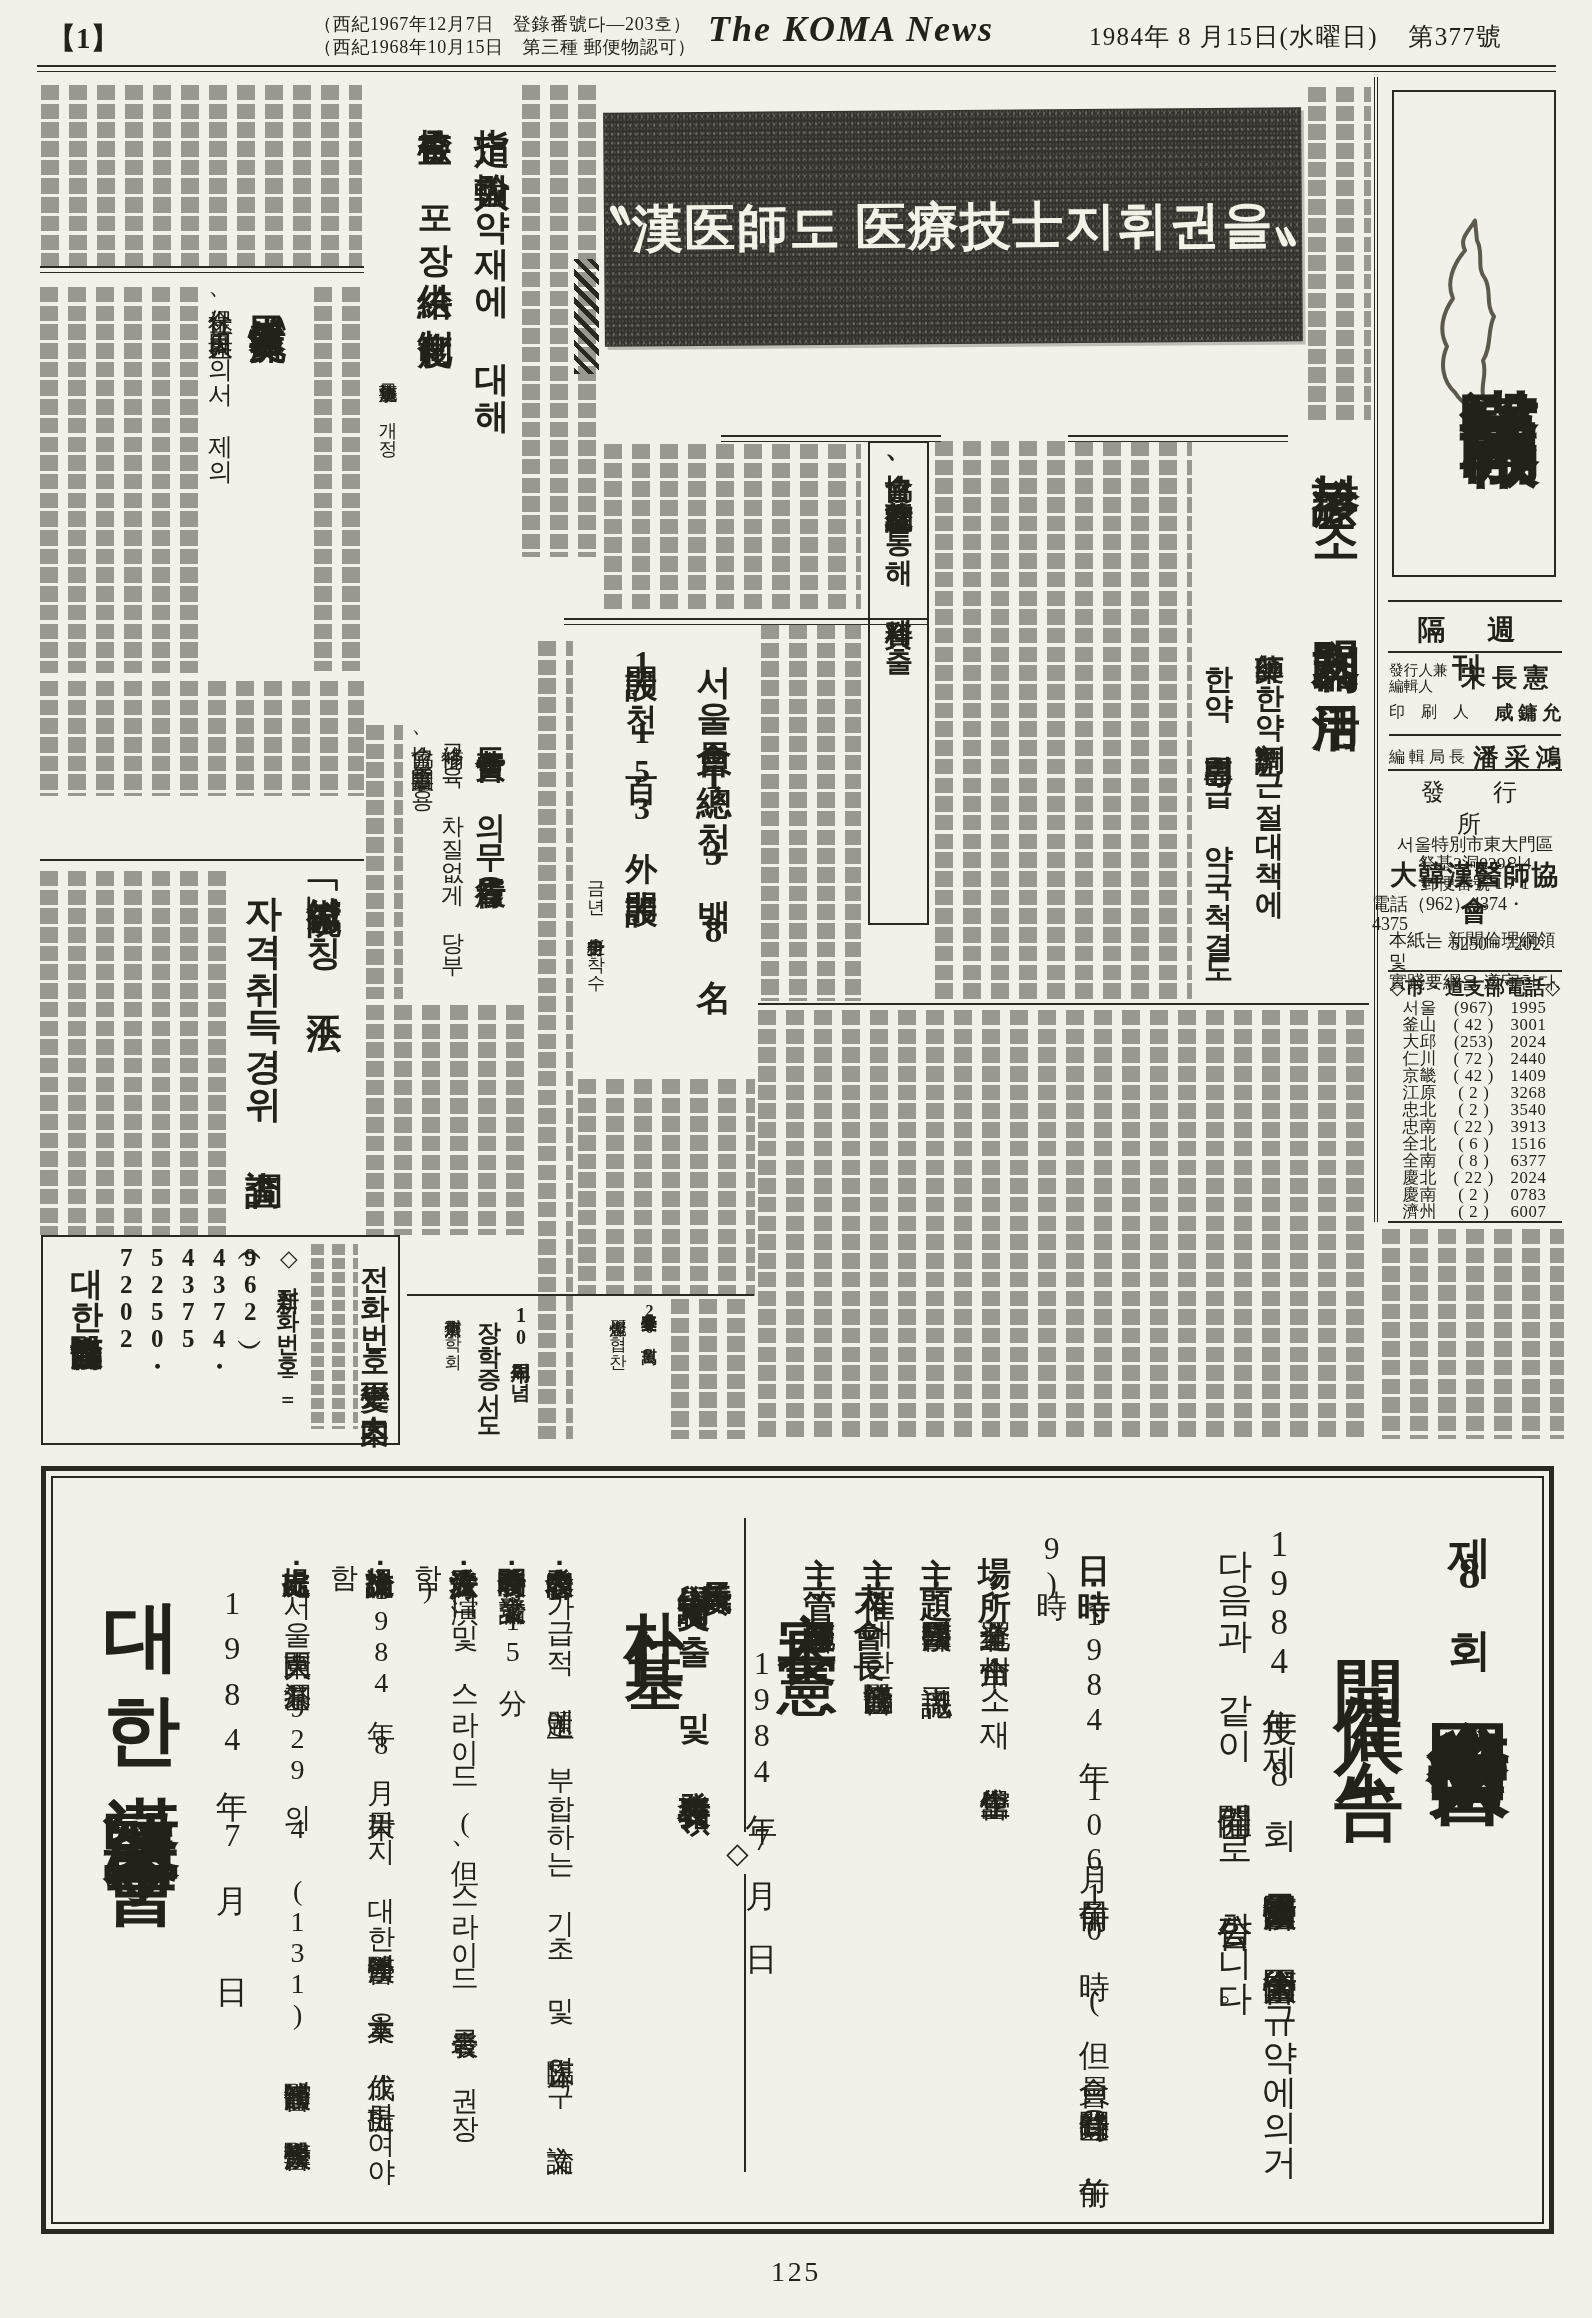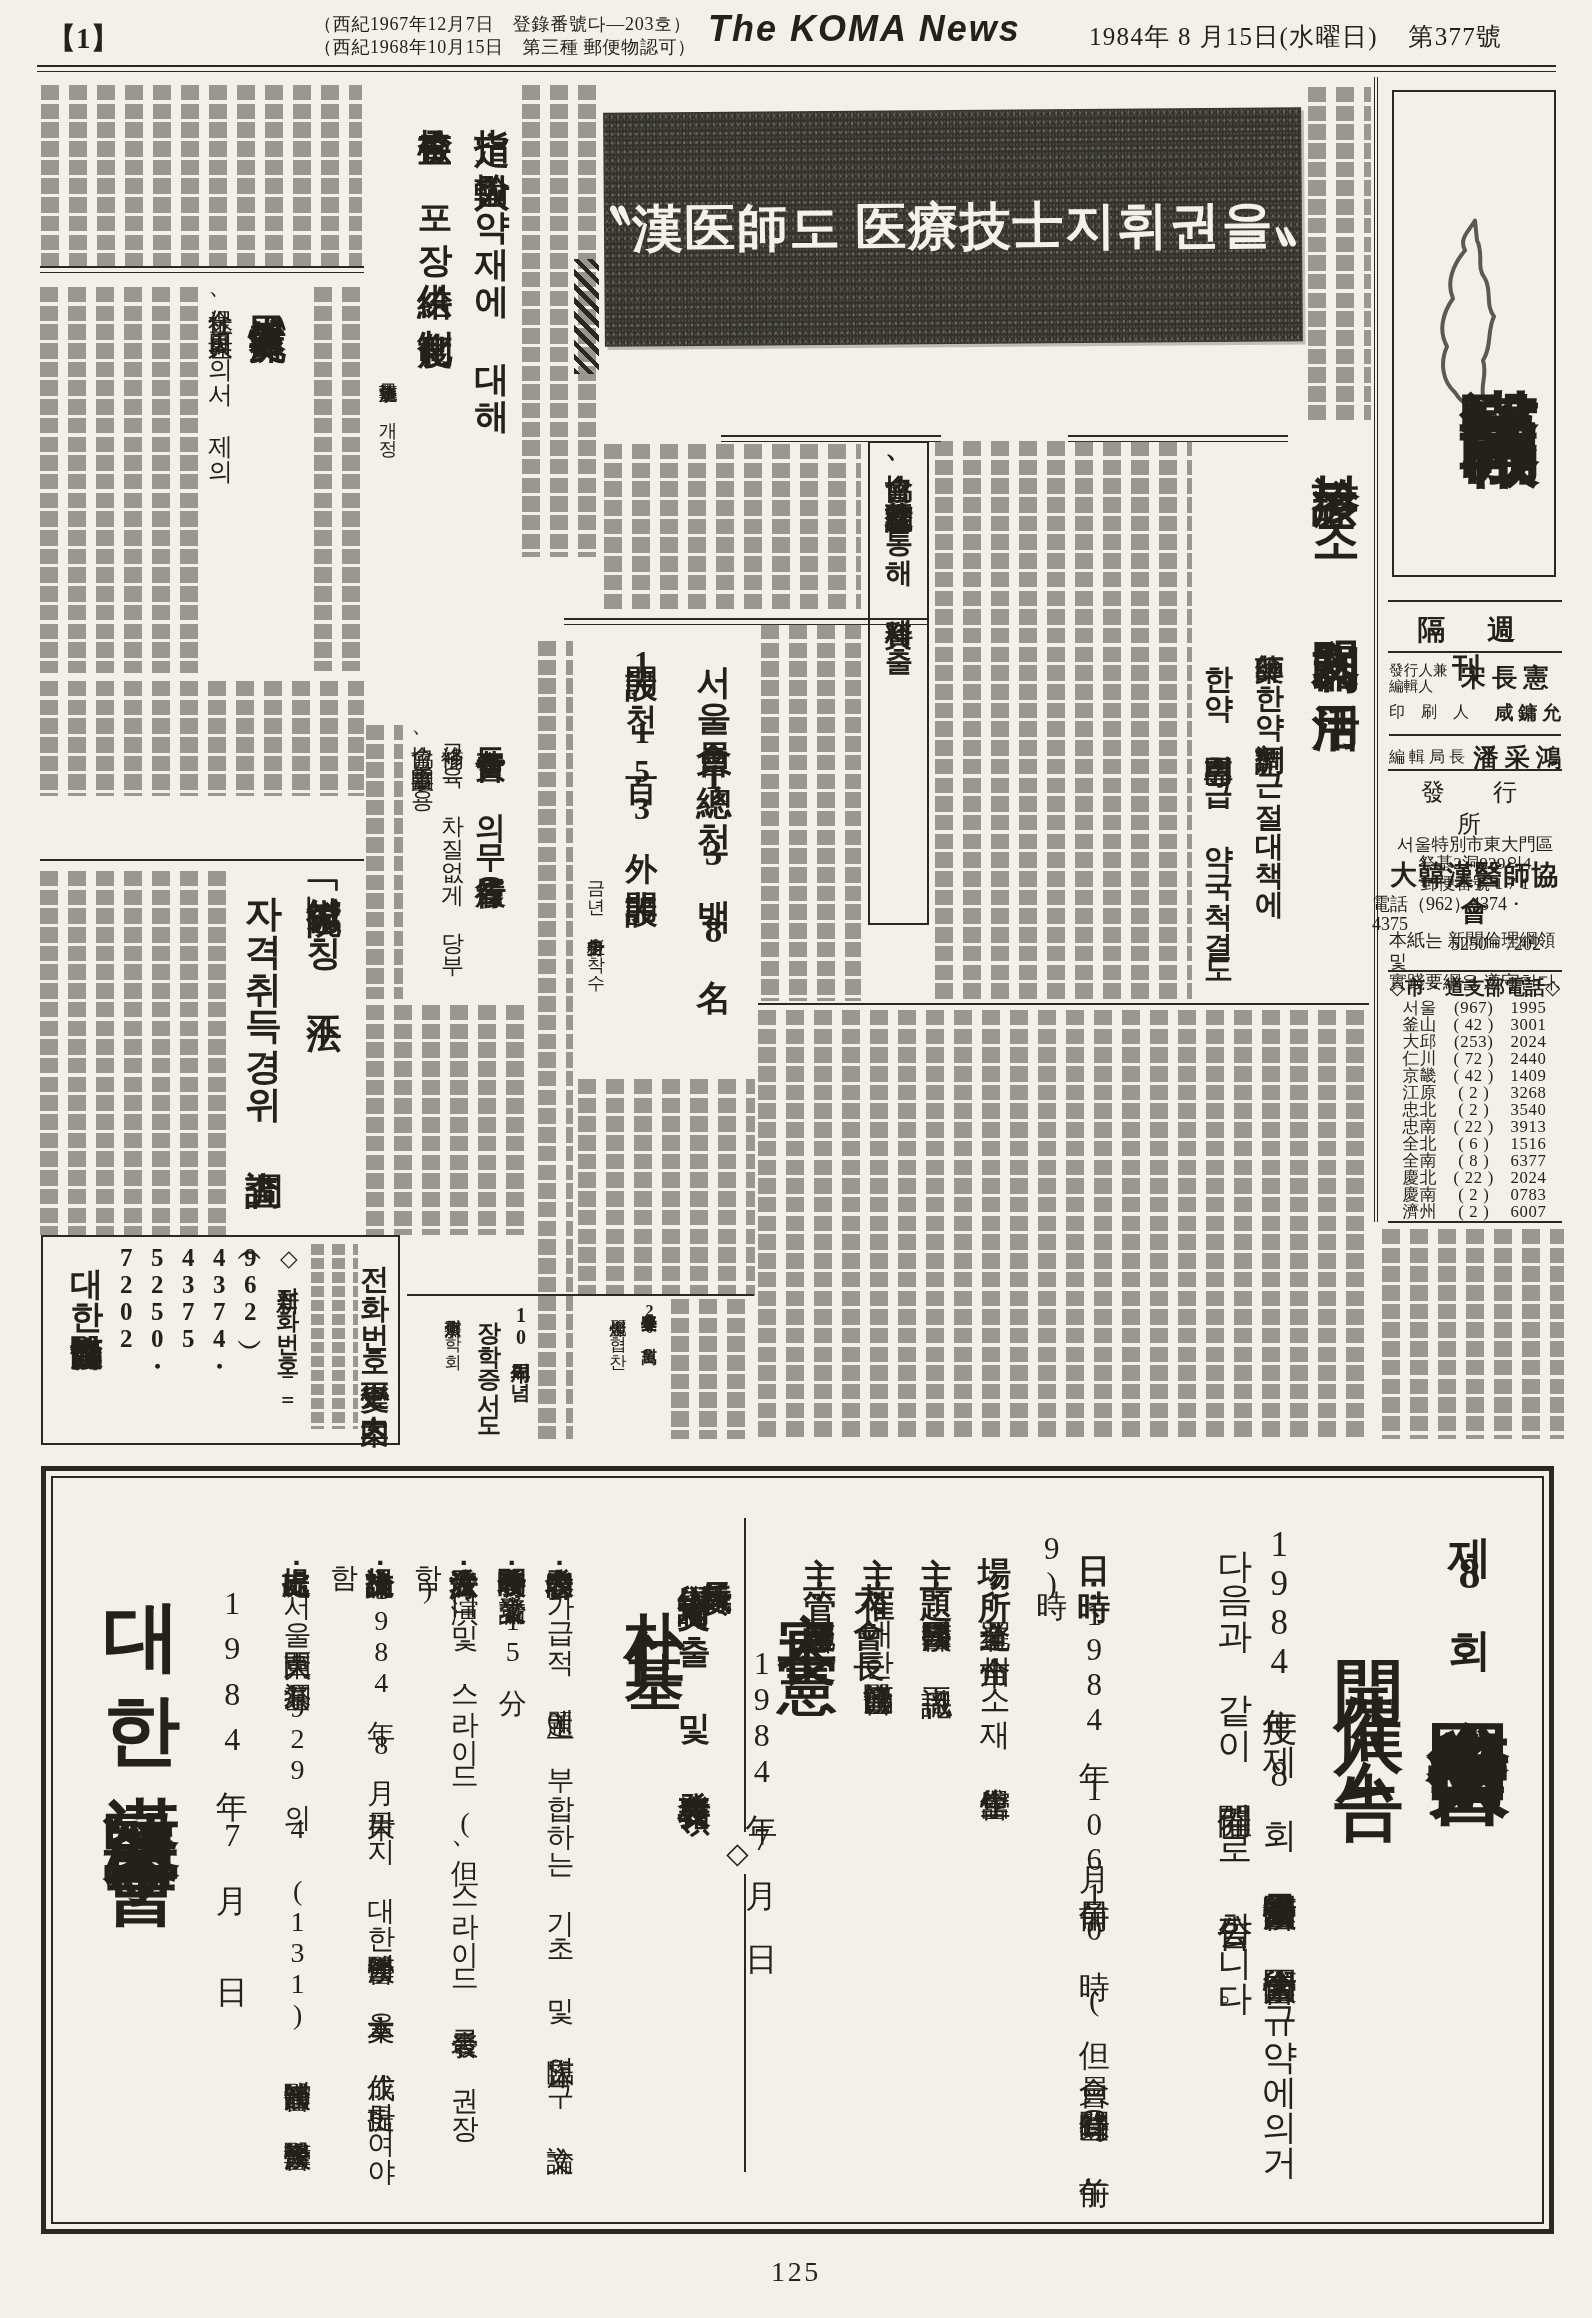--- a/index.html
+++ b/index.html
@@ -30,21 +30,21 @@
   .rrow{display:flex;justify-content:space-between;padding:0 17.4px;font-size:16.7px;line-height:17px;letter-spacing:0.7px}
   .det{line-height:1.32;margin-left:14.7px}
   .det .lb{font-weight:bold;font-size:33px}
   .det .vl{font-size:31px}
   .pdet{line-height:1.28;margin-left:10.7px}
   .pdet .lb{font-weight:bold;font-size:29px}
   .pdet .vl{font-size:28px}
   .offc{margin-left:31px}
   .offc .role{font-size:31px;font-weight:bold}
   .offc .nm{font-size:59px;font-weight:bold;letter-spacing:20px;margin-top:5.3px}
-  .blackletter{font-style:italic;font-weight:bold;font-family:Liberation Sans, sans-serif}
+  .blackletter{font-style:italic;font-weight:bold;font-family:Liberation Serif, serif}
 </style>
 </head>
 <body>
 
 <div id="page">
 
   <div class="abs" style="left:47px;top:18.7px;font-size:29px;font-weight:bold">【1】</div>
   <div class="abs" style="left:314px;top:13.4px;line-height:23px;font-size:18px;letter-spacing:0.7px">
     <div>（西紀1967年12月7日　登錄番號다—203호）</div>
     <div>（西紀1968年10月15日　第三種 郵便物認可）</div>

